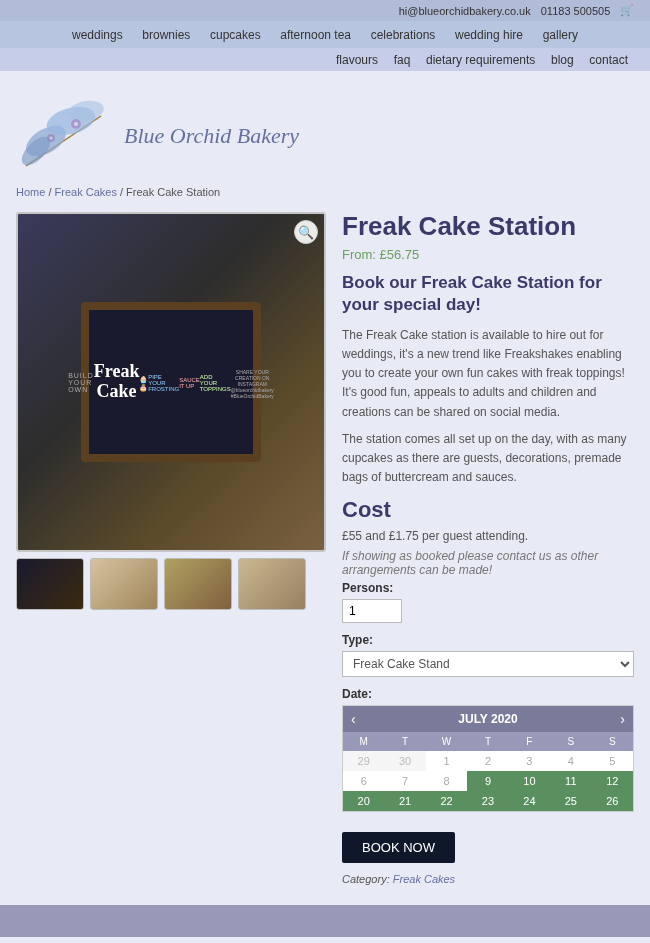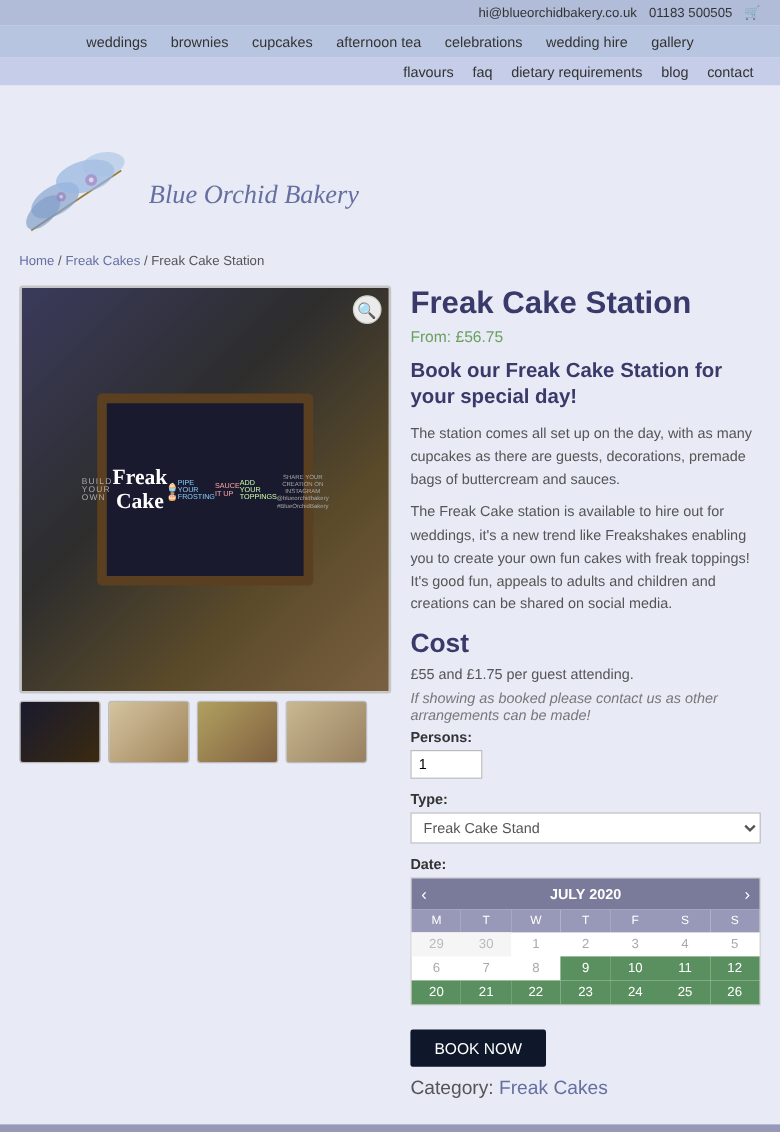--- a/index.html
+++ b/index.html
@@ -9,21 +9,21 @@
     .top-bar { background: #b0bcd8; text-align: right; padding: 4px 16px; font-size: 11px; color: #333; display: flex; justify-content: flex-end; align-items: center; gap: 10px; }
     .top-bar a { color: #333; text-decoration: none; }
 
     
     .nav-main { background: #b8c5e0; text-align: center; padding: 6px 0; }
     .nav-main a { color: #333; text-decoration: none; font-size: 12px; margin: 0 8px; }
     .nav-secondary { background: #c5cde8; text-align: right; padding: 4px 16px; }
     .nav-secondary a { color: #333; text-decoration: none; font-size: 12px; margin: 0 6px; }
 
     
-    .header { background: #e8eaf6; padding: 25px 16px 6px; display: flex; align-items: center; margin-top: 26px; }
+    .header { background: #e8eaf6; padding: 25px 16px 6px; display: flex; align-items: center; }
     .logo-area { display: flex; align-items: center; gap: 8px; }
     .logo-text { font-family: Georgia, serif; font-style: italic; font-size: 22px; color: #6670a0; }
 
     
     .breadcrumb { background: #e8eaf6; padding: 4px 16px; font-size: 11px; }
     .breadcrumb a { color: #6670a0; text-decoration: none; }
     .breadcrumb span { color: #555; }
 
     
     .main { background: #e8eaf6; padding: 10px 16px; display: flex; gap: 16px; }
@@ -68,21 +68,21 @@
     .calendar-grid th { background: #9898b8; color: #fff; font-size: 10px; padding: 4px 2px; text-align: center; font-weight: normal; }
     .calendar-grid td { text-align: center; padding: 4px 2px; font-size: 11px; color: #555; }
     .calendar-grid td.available { background: #5a9060; color: #fff; cursor: pointer; }
     .calendar-grid td.empty { color: #aaa; }
     .calendar-grid td.other-month { color: #bbb; background: #f5f5f5; }
 
     
     .book-btn { background: #0f172a; color: #fff; border: none; padding: 8px 20px; font-size: 13px; cursor: pointer; margin-top: 10px; border-radius: 2px; }
 
     
-    .category { font-size: 16px; color: #555; margin-top: 10px; }
+    .category { font-size: 11px; color: #555; margin-top: 10px; font-style: italic; }
     .category a { color: #6670a0; }
 
     
     .footer { background: #9898b8; padding: 16px; margin-top: 10px; }
 
     
     .flower-svg { width: 100px; height: 80px; }
   </style>
 </head>
 <body>
@@ -164,22 +164,22 @@
       <div class="thumb thumb-2"></div>
       <div class="thumb thumb-3"></div>
       <div class="thumb thumb-4"></div>
     </div>
   </div>
 
   <div class="product-info">
     <h1 class="product-title">Freak Cake Station</h1>
     <div class="product-price">From: £56.75</div>
     <h2 class="product-subtitle">Book our Freak Cake Station for your special day!</h2>
+    <p class="product-desc">The Freak Cake station is available to hire out for weddings, it's a new trend like Freakshakes enabling you to create your own fun cakes with freak toppings! It's good fun, appeals to adults and children and creations can be shared on social media.</p>
     <p class="product-desc">The station comes all set up on the day, with as many cupcakes as there are guests, decorations, premade bags of buttercream and sauces.</p>
-    <p class="product-desc">The Freak Cake station is available to hire out for weddings, it's a new trend like Freakshakes enabling you to create your own fun cakes with freak toppings! It's good fun, appeals to adults and children and creations can be shared on social media.</p>
 
     <h3 class="cost-heading">Cost</h3>
     <p class="cost-text">£55 and  £1.75 per guest attending.</p>
     <p class="cost-italic">If showing as booked please contact us as other arrangements can be made!</p>
 
     
     <div class="form-group">
       <label class="form-label">Persons:</label>
       <input class="form-input" type="number" value="1" style="">
     </div>

